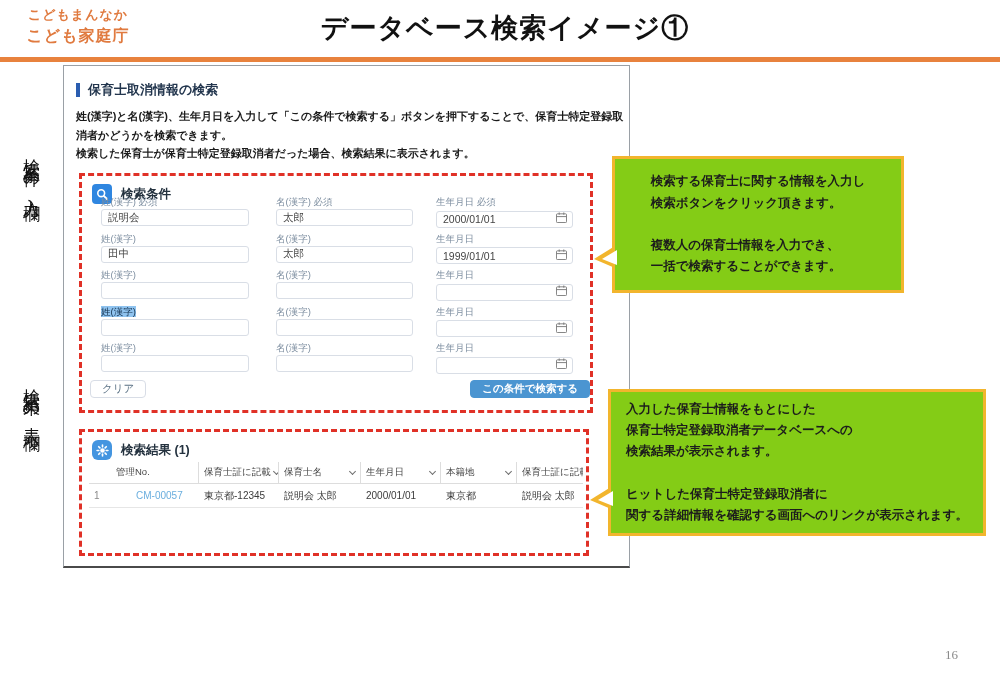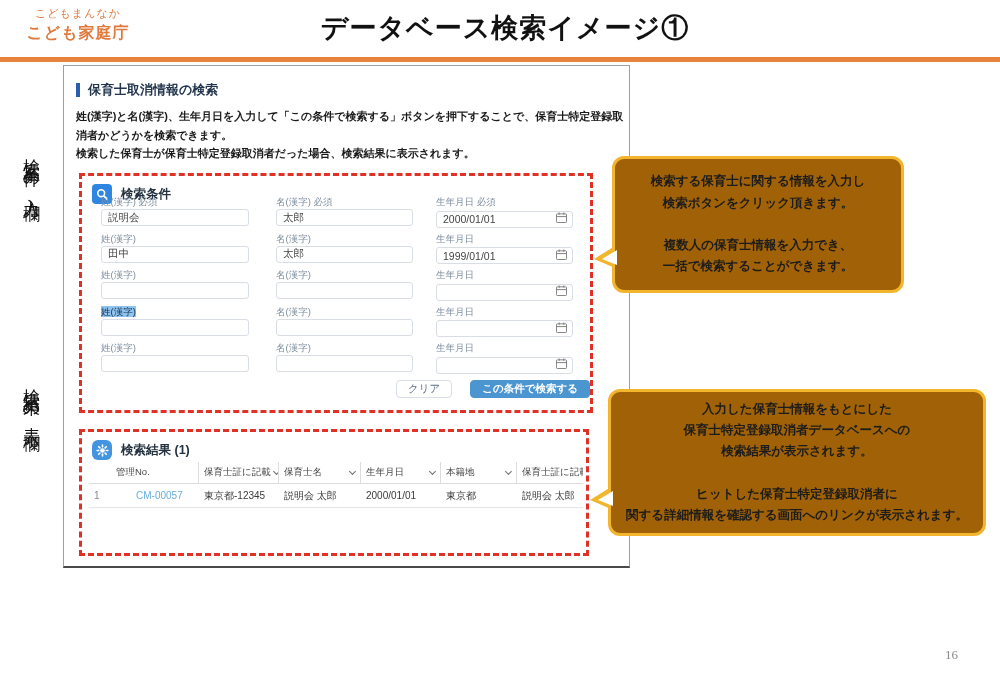--- a/index.html
+++ b/index.html
@@ -1,21 +1,21 @@
 <!DOCTYPE html>
 <html><head>
 <meta charset="utf-8">
 <style>
   * { margin:0; padding:0; box-sizing:border-box; }
   html,body { width:1000px; height:692px; }
   body { font-family:"Liberation Sans", sans-serif; background:#ffffff; position:relative; overflow:hidden; }
 
   
   .logo { position:absolute; left:16px; top:6px; width:124px; text-align:center; }
-  .logo-tagline { color:#e07a3f; font-size:11px; letter-spacing:1px; font-weight:400; }
+  .logo-tagline { color:#e07a3f; font-size:13px; letter-spacing:1px; font-weight:700; }
   .logo-name { color:#e07a3f; font-size:16px; font-weight:700; letter-spacing:1px; margin-top:2px; }
   .slide-title { position:absolute; left:10px; right:0; top:10px; text-align:center;
                  font-size:27px; font-weight:700; color:#111; letter-spacing:1px; }
   .orange-bar { position:absolute; left:0; top:57px; width:1000px; height:5px; background:#e8823d; }
 
   
   .side-label { position:absolute; left:20px; writing-mode:vertical-rl; text-orientation:mixed;
                 font-size:17px; color:#111; letter-spacing:4px; }
   .side-label.top { top:145px; }
   .side-label.bottom { top:375px; }
@@ -48,21 +48,21 @@
   .field.dob { width:137px; }
   .f-label { font-size:9.5px; color:#7d8ea0; height:11px; line-height:11px; margin-bottom:2px; }
   .f-label .hl { background:#8fc3ef; color:#14324f; }
   .f-input { height:17px; border:1px solid #d9dee6; border-radius:3px; background:#fff;
              font-size:10.5px; color:#444; padding:0 6px; width:100%;
              font-family:"Liberation Sans", sans-serif; }
   .date-wrap { position:relative; }
   .date-wrap .f-input { padding-right:20px; }
   .cal-icon { position:absolute; right:6px; top:3px; cursor:pointer; line-height:0; }
 
-  .btn-row { position:absolute; left:8px; right:0; top:204px; display:flex; justify-content:flex-end; gap:18px; }
+  .btn-row { position:absolute; left:8px; right:0; top:204px; display:flex; justify-content:space-between; gap:18px; }
   .btn { height:18px; border-radius:4px; font-size:10.5px; display:flex; align-items:center;
          justify-content:center; padding:0 11px; cursor:pointer; font-family:"Liberation Sans", sans-serif; }
   .btn-clear { background:#fff; border:1px solid #d8dde6; color:#5a7184; }
   .btn-primary { background:#4b95d1; border:1px solid #4b95d1; color:#fff; font-weight:700; }
 
   
   .rtable { position:absolute; left:7px; top:30px; width:494px; font-size:9.5px; }
   .thead { display:flex; height:22px; border-bottom:1px solid #dddddd; align-items:stretch; }
   .th { display:flex; align-items:center; justify-content:space-between; padding:0 5px; color:#464646;
         font-weight:400; overflow:hidden; white-space:nowrap; }
@@ -75,22 +75,22 @@
   .c-admin{ width:88px; }
   .c-reg  { width:80px; }
   .c-name { width:82px; }
   .c-dob  { width:80px; }
   .c-dom  { width:76px; }
   .c-cert { width:66px; }
   .row-index { color:#8a8a8a; }
   .link { color:#6aaede; cursor:pointer;margin-left:20px; }
 
   
-  .bubble { position:absolute; background:#a16207; border:3px solid #f2b52d; border-radius:12px;
-            display:flex; align-items:center; justify-content:center; text-align:center;
+  .bubble { position:absolute; background:#84cc16; border:3px solid #f2b52d; border-radius:0;
+            display:flex; align-items:center; justify-content:center; text-align:left;
             font-size:12.5px; font-weight:600; color:#1c1c1c; line-height:1.7; white-space:pre-line;
             padding:8px 10px; }
   .bubble-1 { left:612px; top:156px; width:292px; height:137px; }
   .bubble-2 { left:608px; top:389px; width:378px; height:147px; }
   .tail-outer { position:absolute; left:-21px; width:0; height:0;
                 border-top:13px solid transparent; border-bottom:9px solid transparent;
                 border-right:21px solid #f2b52d; }
   .tail-inner { position:absolute; left:-13px; width:0; height:0;
                 border-top:9px solid transparent; border-bottom:6px solid transparent;
                 border-right:15px solid #ffffff; }

